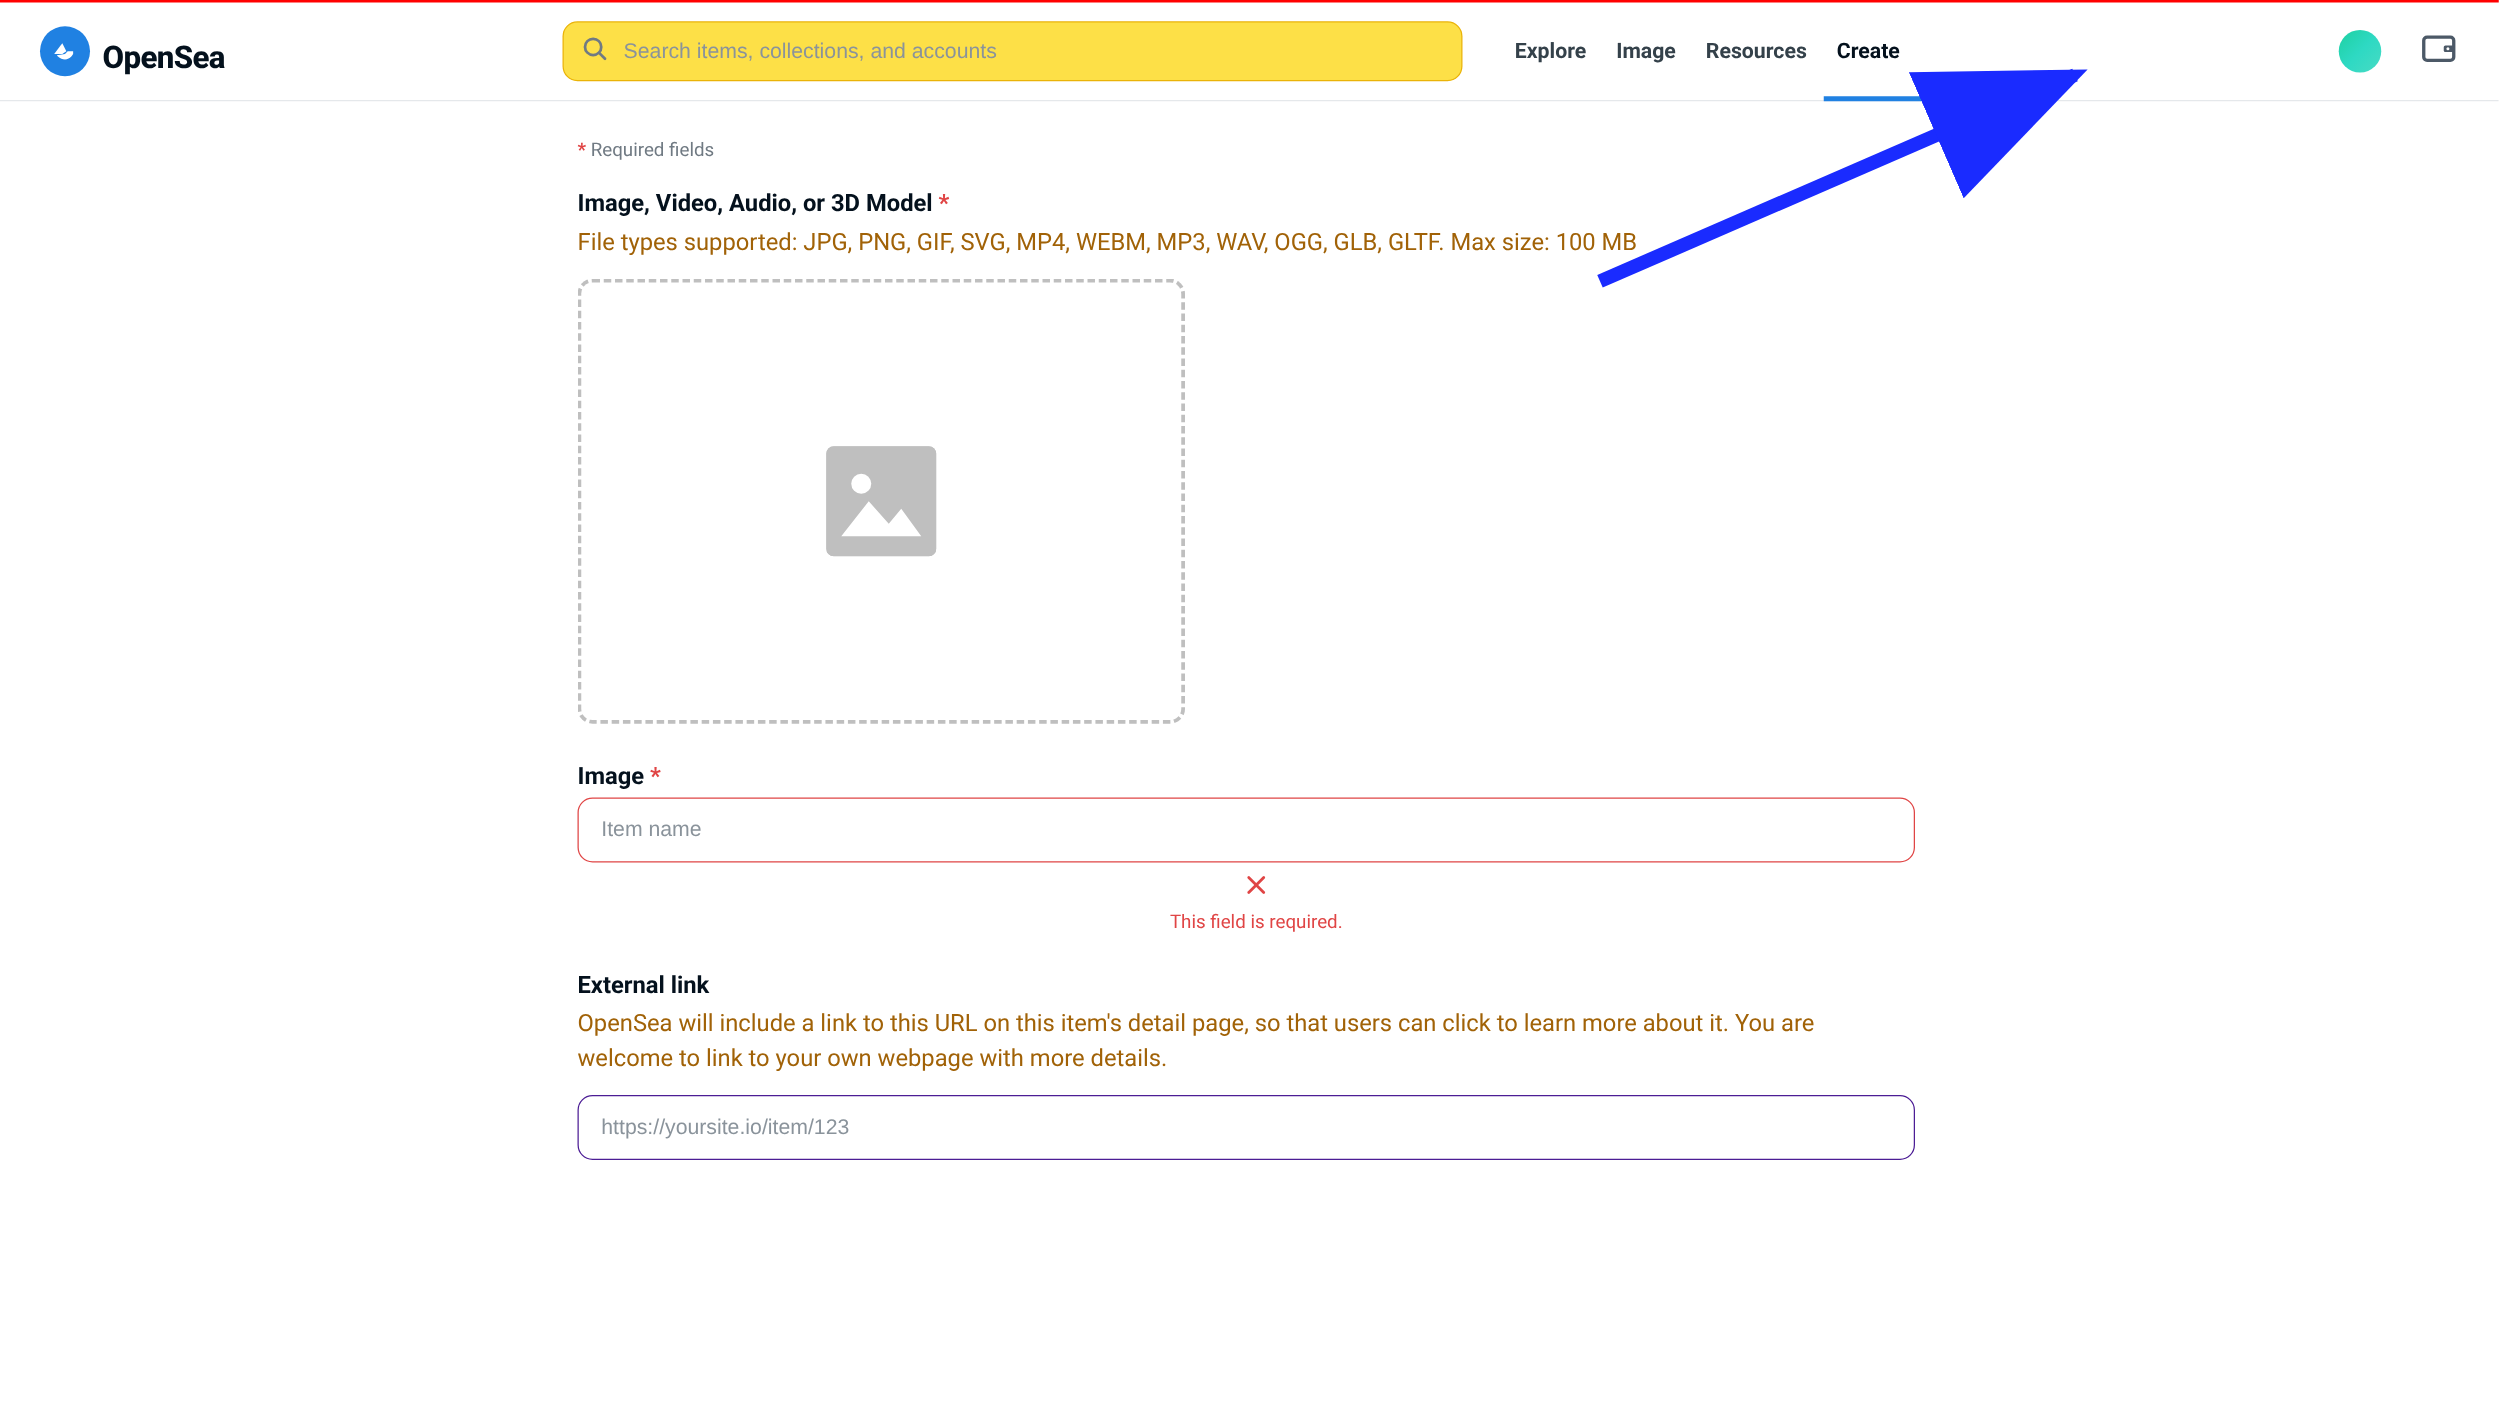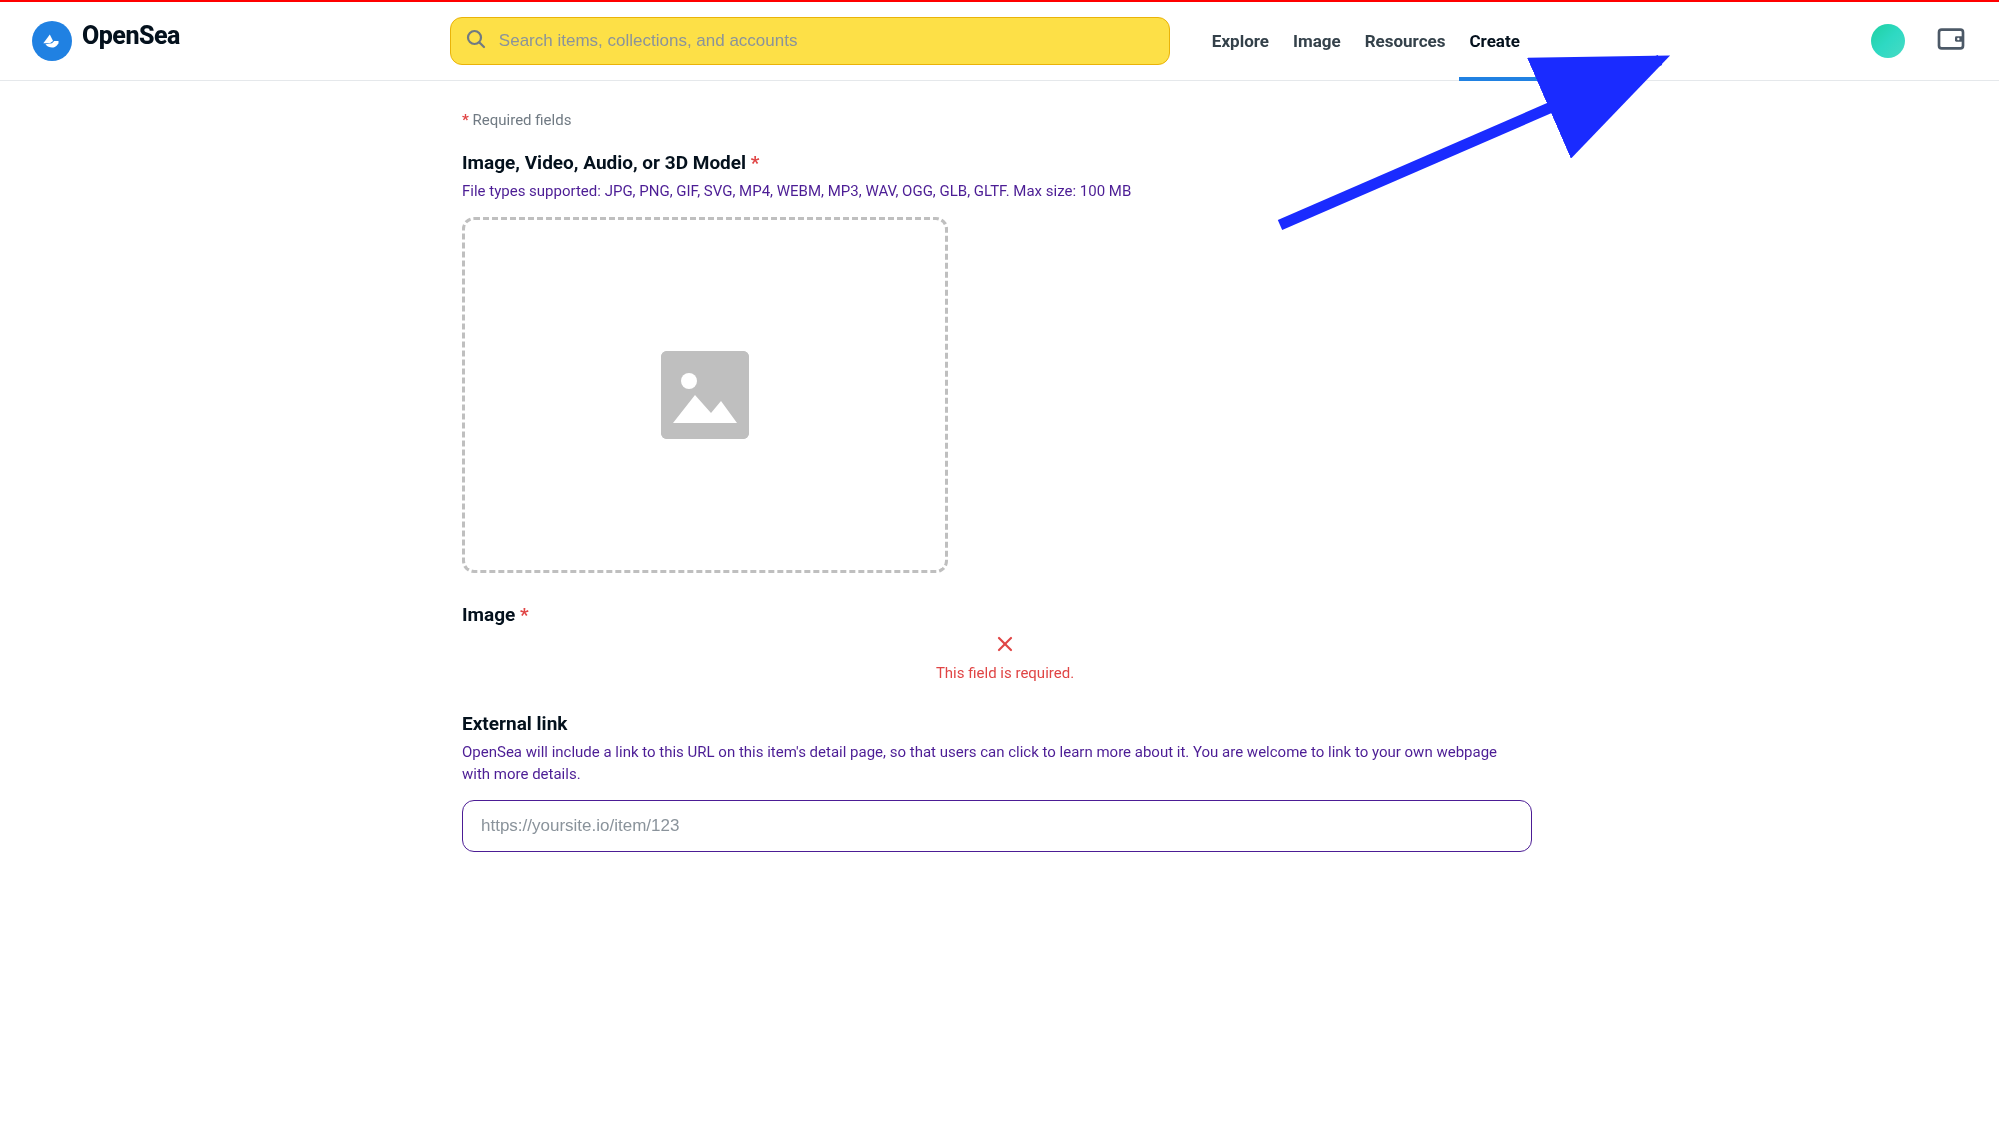--- a/index.html
+++ b/index.html
@@ -15,21 +15,21 @@
     }
     .topbar {
       display: flex;
       align-items: center;
       padding: 15px 32px;
       border-bottom: 1px solid #e5e8eb;
       gap: 20px;
     }
     .brand {
       display: flex;
-      align-items: flex-start;
+      align-items: flex-end;
       gap: 10px;
       flex-shrink: 0;
     }
     .brand-logo {
       width: 40px;
       height: 40px;
       background: #2081e2;
       border-radius: 50%;
       display: flex;
       align-items: center;
@@ -136,22 +136,22 @@
     .field-label {
       font-size: 19px;
       font-weight: 700;
       color: #04111d;
       margin-bottom: 6px;
     }
     .field-label .asterisk {
       color: #e04545;
     }
     .field-help {
-      font-size: 15px;
-      color: #4c1d95;
+      font-size: 19px;
+      color: #a16207;
       margin-bottom: 14px;
       line-height: 1.5;
       max-width: 1060px;
     }
     .upload-box {
       width: 486px;
       height: 356px;
       border: 3px dashed #bfbfbf;
       border-radius: 12px;
       display: flex;
@@ -267,20 +267,21 @@
           <path d="M12 72 L34 44 L50 62 L60 50 L76 72 Z" fill="#ffffff"></path>
         </svg>
       </div>
     </div>
   </div>
 
   <div class="field-group">
     <div class="field-label">
       <span>Image</span> <span class="asterisk">*</span>
     </div>
+    <input class="text-input error" type="text" placeholder="Item name" style="">
     <div class="error-row">
       <span>
         <svg width="16" height="16" viewBox="0 0 16 16">
           <line x1="2" y1="2" x2="14" y2="14" stroke="#e04545" stroke-width="2.2" stroke-linecap="round"></line>
           <line x1="14" y1="2" x2="2" y2="14" stroke="#e04545" stroke-width="2.2" stroke-linecap="round"></line>
         </svg>
       </span>
       <span class="error-text">This field is required.</span>
     </div>
   </div>

